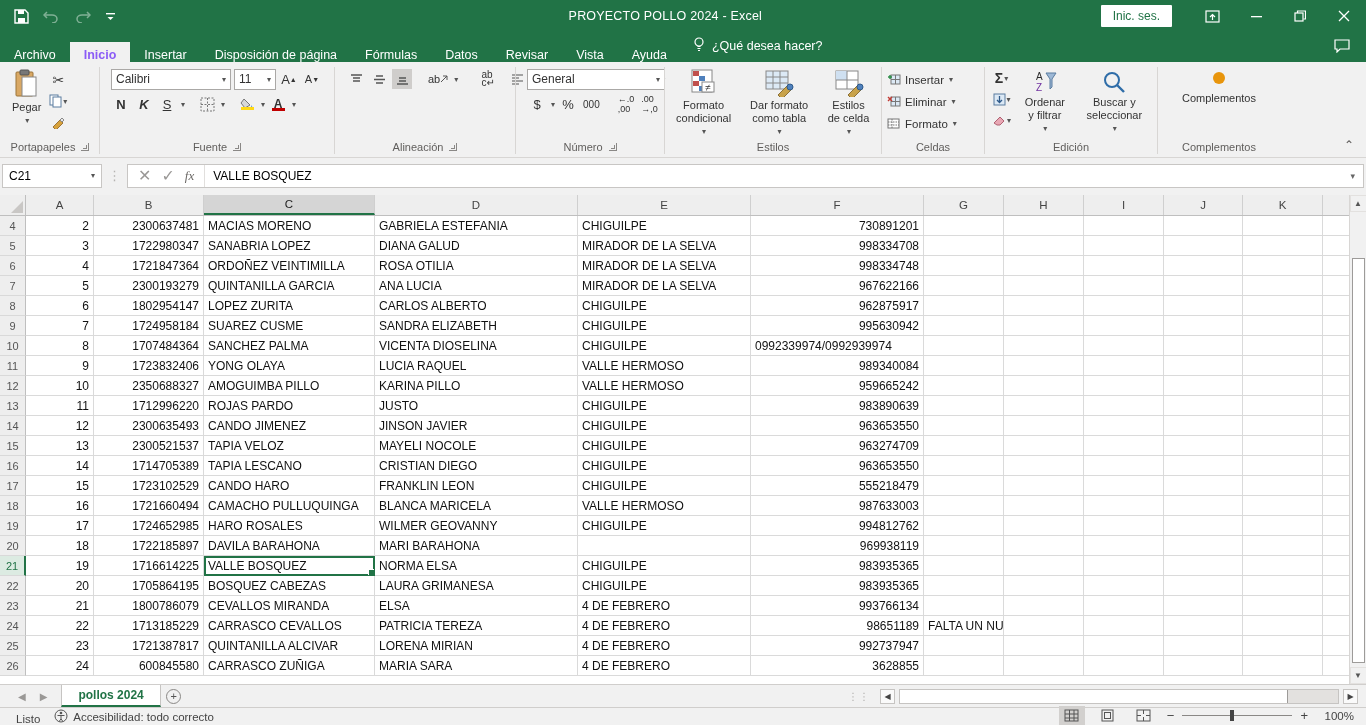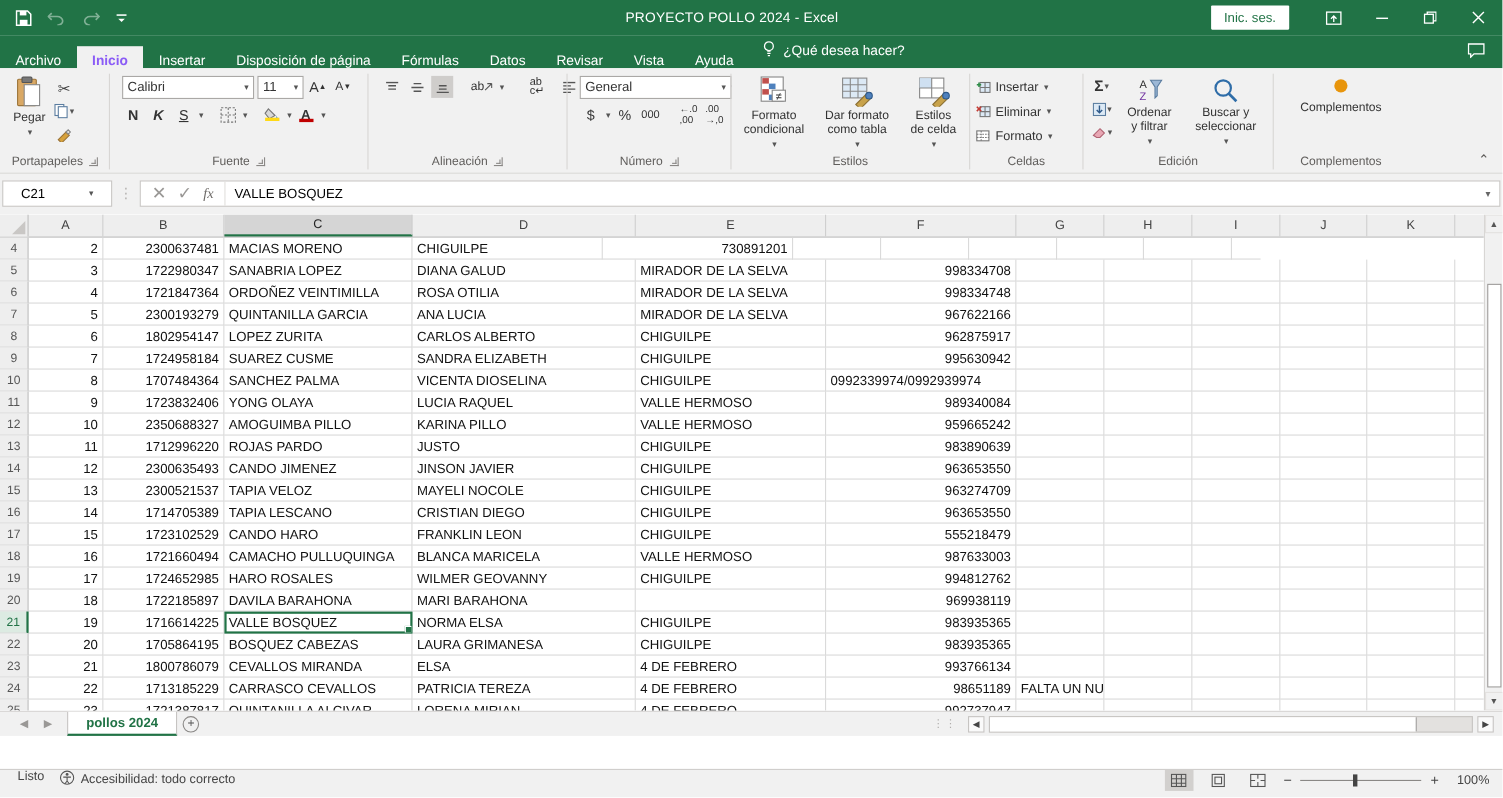--- a/index.html
+++ b/index.html
@@ -43,21 +43,21 @@
   .ital-k { font-style:italic; font-size:13px; font-weight:bold;}
   .und-s { text-decoration:underline; font-size:13px; }
   .colorbar { display:inline-block; width:13px; height:3px; margin-top:-2px; }
   .stackbtn { display:flex; flex-direction:column; align-items:center; line-height:1; }
   .smallrow-btn { display:flex; align-items:center; gap:4px; height:21px; font-size:11.5px; white-space:nowrap; }
   .twoline { font-size:11px; line-height:1.2; text-align:center; }
   .collapse-ribbon { align-self:flex-end; margin:0 10px 4px auto; color:#605e5c; font-size:12px; }
 
   
   .formulabar { height:37px; background:#f1f1f1; display:flex; align-items:center; padding:4px 2px 6px 2px; flex:0 0 auto; }
-  .namebox { width:100px; height:24px; background:#fff; border:1px solid #c8c6c4; display:flex; align-items:center; font-size:12px; padding:0 16px; }
+  .namebox { width:100px; height:24px; background:#fff; border:1px solid #c8c6c4; display:flex; align-items:center; font-size:12px; padding:0 6px; }
   .namebox .dd { margin-left:auto; }
   .fx-dots { color:#b5b3b1; font-size:13px; padding:0 6px; }
   .fxbar { flex:1; height:24px; background:#fff; border:1px solid #c8c6c4; display:flex; align-items:center; }
   .fxbtns { display:flex; align-items:center; gap:10px; padding:0 10px; color:#9a9896; border-right:1px solid #e1dfdd; height:100%; }
   .fx-it { font-style:italic; font-family:"Liberation Serif",serif; font-size:13px; color:#6d6a67; }
   .fxvalue { padding:0 8px; font-size:12px; color:#000; flex:1; }
   .fx-expand { color:#666; font-size:9px; padding:0 8px; }
 
   
   .sheetarea { flex:1 1 auto; position:relative; background:#fff; overflow:hidden; }
@@ -89,21 +89,21 @@
   .sheettab { background:#fff; border:1px solid #c6c4c2; border-top:none; border-bottom:2px solid #217346; color:#217346; font-weight:bold; display:flex; align-items:center; padding:0 16px; }
   .addsheet { width:26px; display:flex; align-items:center; justify-content:center; color:#666; }
   .addsheet .circ { width:15px; height:15px; border:1px solid #8a8886; border-radius:50%; display:flex; align-items:center; justify-content:center; font-size:11px; line-height:1; color:#555; }
   .hscroll-zone { margin-left:auto; display:flex; align-items:center; gap:4px; padding-right:8px; }
   .drag-dots { color:#b0aeac; font-size:10px; letter-spacing:1px; margin-right:6px; }
   .harrow { width:15px; height:15px; border:1px solid #c6c4c2; background:#fafafa; display:flex; align-items:center; justify-content:center; font-size:8px; color:#444; }
   .htrack { width:440px; height:15px; background:#e3e1df; border:1px solid #c6c4c2; position:relative; }
   .hthumb { position:absolute; left:0; top:0; bottom:0; width:388px; background:#fff; border-right:1px solid #9d9b99; }
 
   
-  .statusbar { height:26px; background:#f1f1f1; border-top:1px solid #d0cecc; display:flex; align-items:flex-start; font-size:11.5px; color:#444; flex:0 0 auto;margin-top:30px; }
+  .statusbar { height:18px; background:#f1f1f1; border-top:1px solid #d0cecc; display:flex; align-items:flex-end; font-size:11.5px; color:#444; flex:0 0 auto; }
   .statusbar .mode { padding:0 14px 0 16px; }
   .acc { display:flex; align-items:center; gap:5px; }
   .sb-right { margin-left:auto; display:flex; align-items:center; gap:10px; padding-right:12px; }
   .viewbtn { width:26px; height:19px; display:flex; align-items:center; justify-content:center; }
   .viewbtn.sel { background:#d2d0ce; }
   .zoomslider { display:flex; align-items:center; gap:8px; }
   .zs-line { width:110px; height:1px; background:#8a8886; position:relative; }
   .zs-thumb { position:absolute; left:48px; top:-5px; width:4px; height:11px; background:#444; }
   .zoompct { width:36px; text-align:right; }
   .pm { font-size:13px; color:#444; }
@@ -549,20 +549,21 @@
           <div class="ch w-j">J</div>
           <div class="ch w-k">K</div>
           <div class="ch w-stub"></div>
         </div>
       <div class="rows" id="grid-rows">
           <div class="grow">
             <div class="rowhdr">4</div>
             <div class="cell w-a num">2</div>
             <div class="cell w-b num">2300637481</div>
             <div class="cell w-c">MACIAS MORENO</div>
+            <div class="cell w-d">GABRIELA ESTEFANIA</div>
             <div class="cell w-e">CHIGUILPE</div>
             <div class="cell w-f num">730891201</div>
             <div class="cell w-g"></div>
             <div class="cell w-h"></div>
             <div class="cell w-i"></div>
             <div class="cell w-j"></div>
             <div class="cell w-k"></div>
             <div class="cell w-stub"></div>
           </div>
           <div class="grow">

